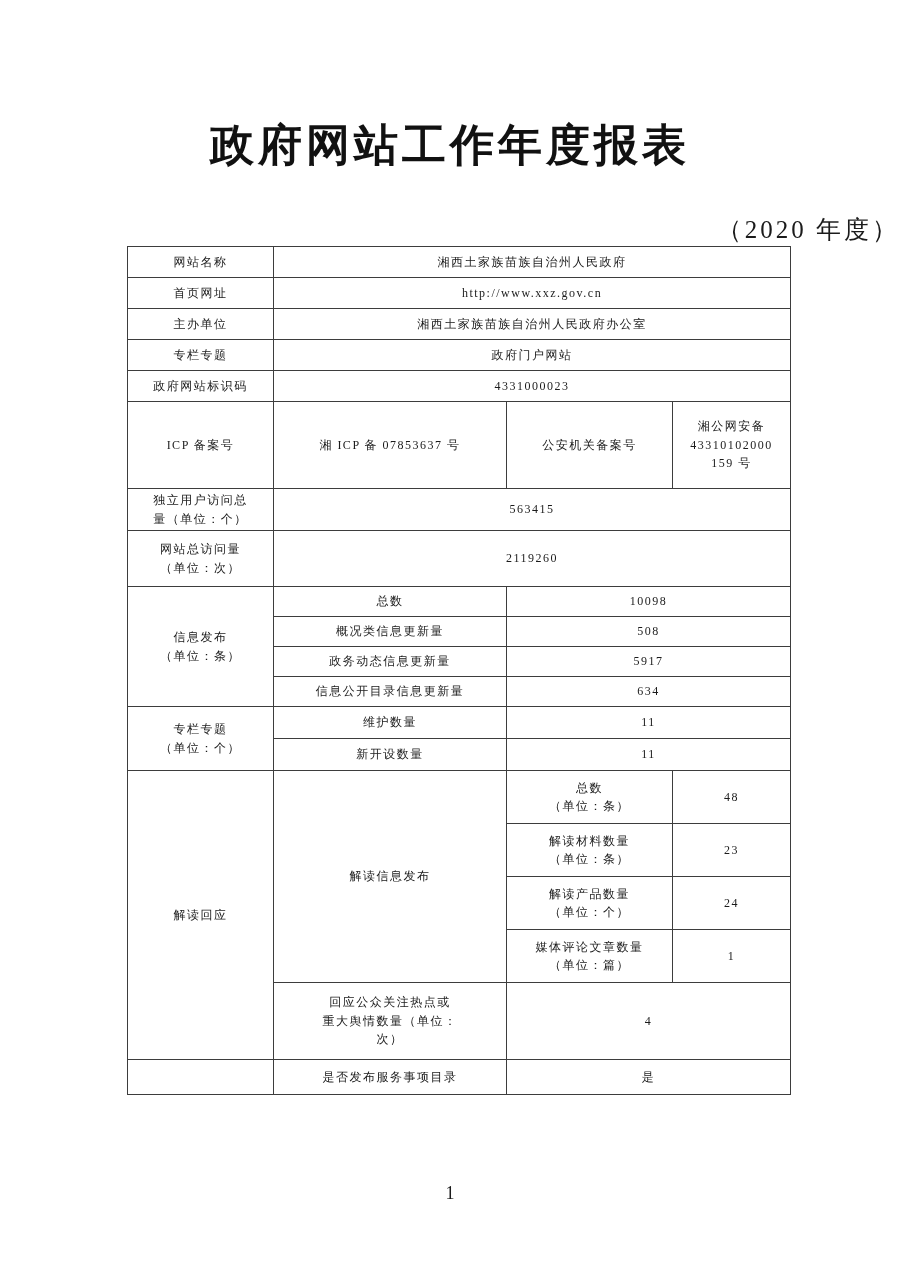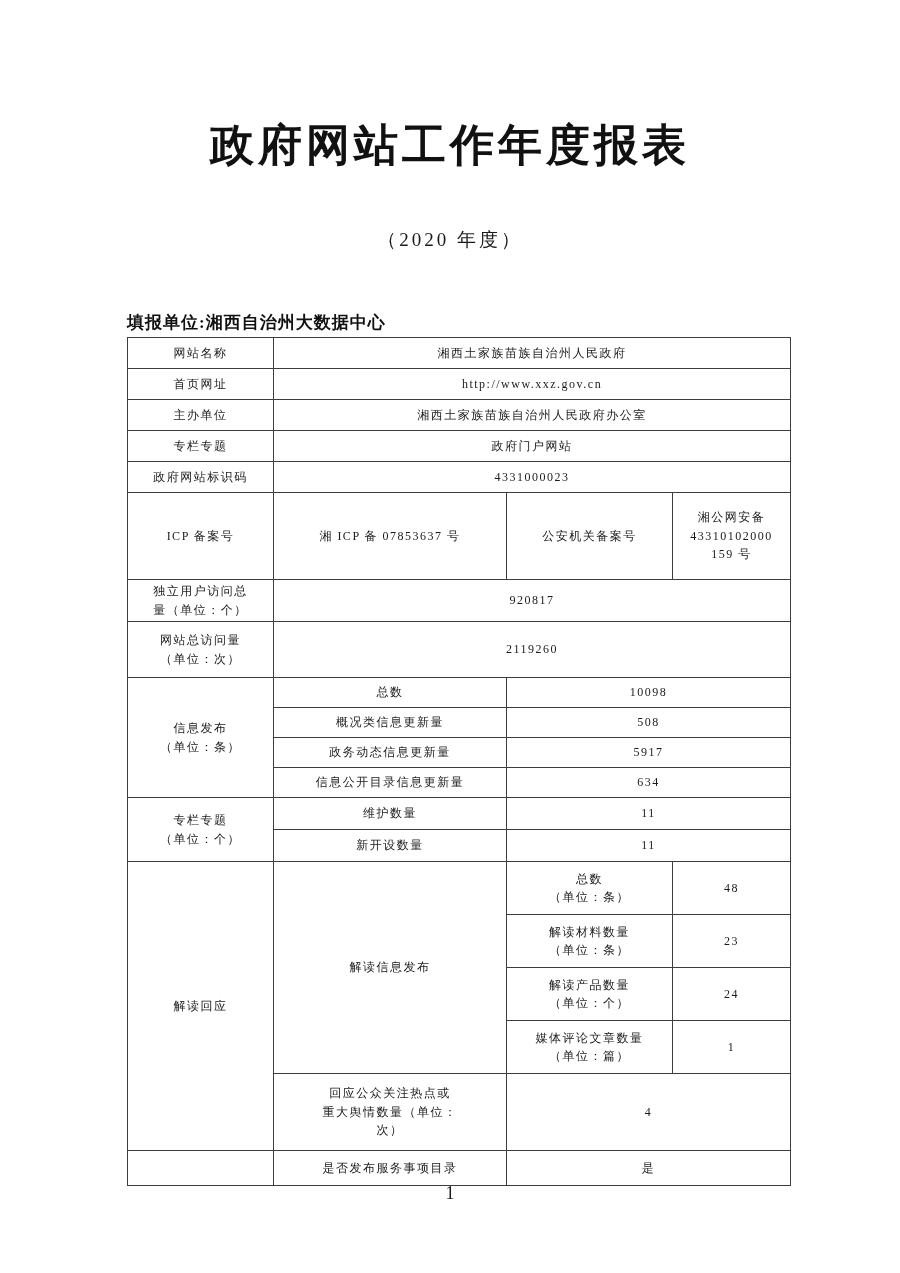--- a/index.html
+++ b/index.html
@@ -16,23 +16,23 @@
   .doc-title {
     margin-top: 116px;
     text-align: center;
     font-family: "Liberation Sans", "DejaVu Sans", sans-serif;
     font-weight: 700;
     font-size: 44px;
     letter-spacing: 4px;
     color: #111;
   }
   .doc-subtitle {
-    margin-top: 52px;
-    text-align: center;
-    font-size: 19px;
+    margin-top: 38px;
+    text-align: right;
+    font-size: 25px;
     letter-spacing: 3px;
     color: #1b1b1b;
   }
 
   .content { margin-left: 127px; width: 663px; }
 
   .unit-line {
     margin-top: 58px;
     margin-bottom: 3px;
     font-weight: 700;
@@ -82,21 +82,20 @@
 </head>
 <body>
 
 <div class="page">
 
   <div class="doc-title">政府网站工作年度报表</div>
   <div class="doc-subtitle">（2020 年度）</div>
 
   <div class="content">
 
-    <div class="unit-line">填报单位:湘西自治州大数据中心</div>
 
     <table class="report">
       <colgroup>
         <col style="width:146px">
         <col style="width:233px">
         <col style="width:166px">
         <col style="width:118px">
       </colgroup>
       <tbody>
         <tr class="h31">
@@ -123,21 +122,21 @@
           <td>ICP 备案号</td>
           <td>湘 ICP 备 07853637 号</td>
           <td>公安机关备案号</td>
           <td>湘公网安备
 43310102000
 159 号</td>
         </tr>
         <tr class="h55">
           <td>独立用户访问总
 量（单位：个）</td>
-          <td colspan="3" class="num">920817</td>
+          <td colspan="3" class="num">563415</td>
         </tr>
         <tr class="h56">
           <td>网站总访问量
 （单位：次）</td>
           <td colspan="3" class="num">2119260</td>
         </tr>
 
         <tr class="h30">
           <td rowspan="4">信息发布
 （单位：条）</td>

